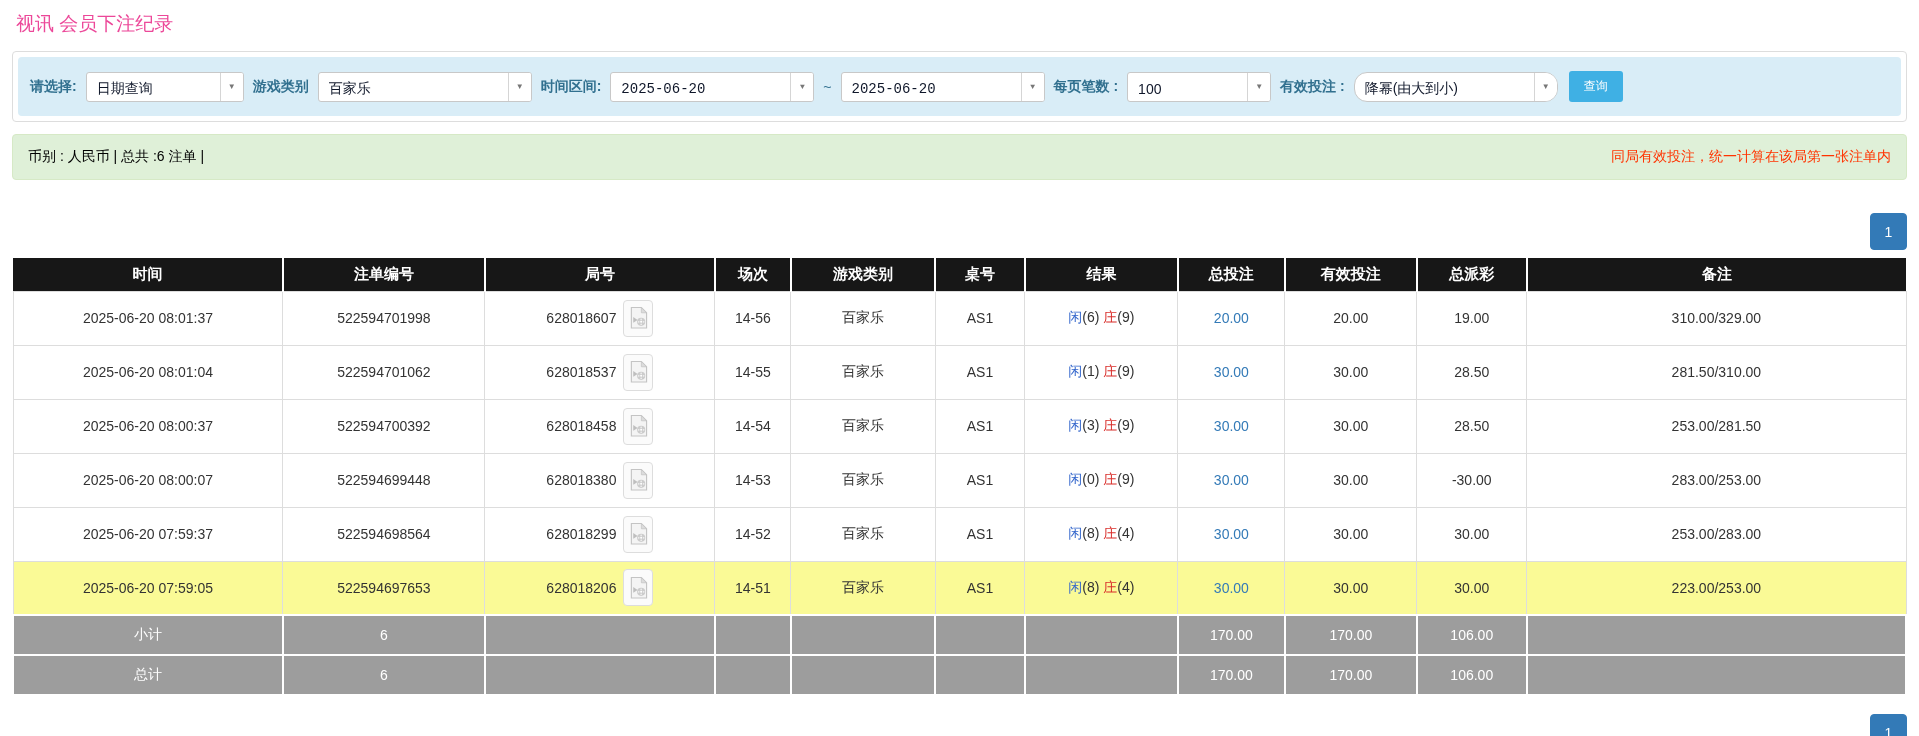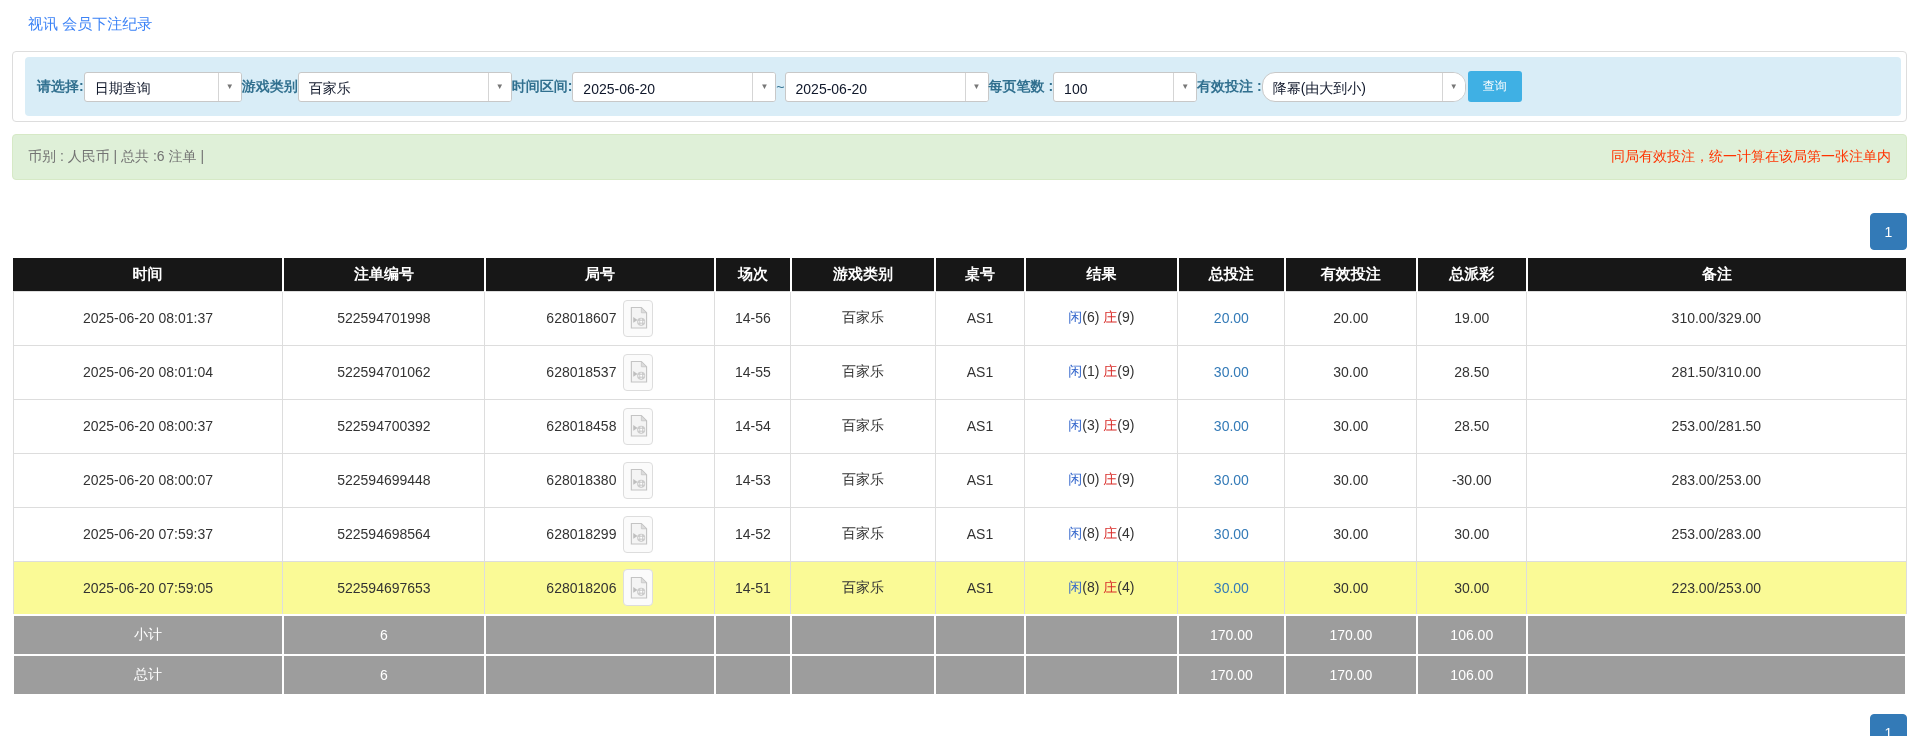--- a/index.html
+++ b/index.html
@@ -3,54 +3,54 @@
 <meta charset="utf-8">
 <style>
   * { box-sizing: border-box; }
   html, body { margin:0; padding:0; }
   body {
     width:1919px; height:736px; overflow:hidden;
     background:#fff; font-family:"Liberation Sans", sans-serif; color:#333;
   }
   .wrap { padding:8px 12px 0 12px; }
 
-  .page-title { font-size:15px; font-weight:500; color:#3b82f6; margin:2px 0 13px 16px; line-height:28px; }
+  .page-title { font-size:19px; font-weight:500; color:#ec4899; margin:2px 0 13px 4px; line-height:28px; }
 
   
   .filter-panel { border:1px solid #ddd; border-radius:4px; padding:5px; background:#fff; }
   .filter-bar {
     background:#d9edf7; border-radius:4px; padding:14px 12px;
-    display:flex; align-items:center; gap:0; font-size:14px;margin-left:7px;
+    display:flex; align-items:center; gap:9px; font-size:14px;
   }
   .filter-label { color:#31708f; font-weight:bold; white-space:nowrap; }
   .combo {
     display:flex; align-items:stretch; height:30px; background:#fff;
     border:1px solid #c8c8c8; border-radius:3px; overflow:hidden; cursor:pointer;
   }
   .combo-text { flex:1; display:flex; align-items:center; padding:16px 10px; color:#0f172a; white-space:nowrap; overflow:hidden; }
   .combo-arrow {
     width:23px; border-left:1px solid #d5d5d5; background:#fff;
     display:flex; align-items:center; justify-content:center;
     color:#777; font-size:8px;
   }
-  .w-select { width:158px; } .w-game { width:214px; } .w-date { width:204px; }
+  .w-select { width:158px; } .w-game { width:214px; } .w-date { width:204px;font-family:Liberation Mono, monospace; }
   .w-size  { width:144px; } .w-sort { width:204px;border-radius:13px; }
   .tilde { color:#31708f; }
   .btn-search {
     background:#3fb0e4; color:#fff; border:none; border-radius:3px;
     height:31px; padding:0 15px; font-size:12px; cursor:pointer; margin-left:2px;
   }
 
   
   .alert-success {
     margin-top:12px; background:#dff0d8; border:1px solid #d6e9c6; border-radius:4px;
     padding:13px 15px; display:flex; justify-content:space-between; align-items:center;
     font-size:14px;
   }
-  .alert-left { color:#737373; }
+  .alert-left { color:#000000; }
   .alert-right { color:#ff3300; }
 
   
   .pagination-top { display:flex; justify-content:flex-end; margin:33px 0 8px 0; }
   .pagination-bottom { display:flex; justify-content:flex-end; margin:18px 0 0 0; }
   .page-btn {
     min-width:37px; height:37px; background:#337ab7; border:1px solid #337ab7;
     color:#fff; font-size:14px; border-radius:4px; cursor:pointer;
   }
 

